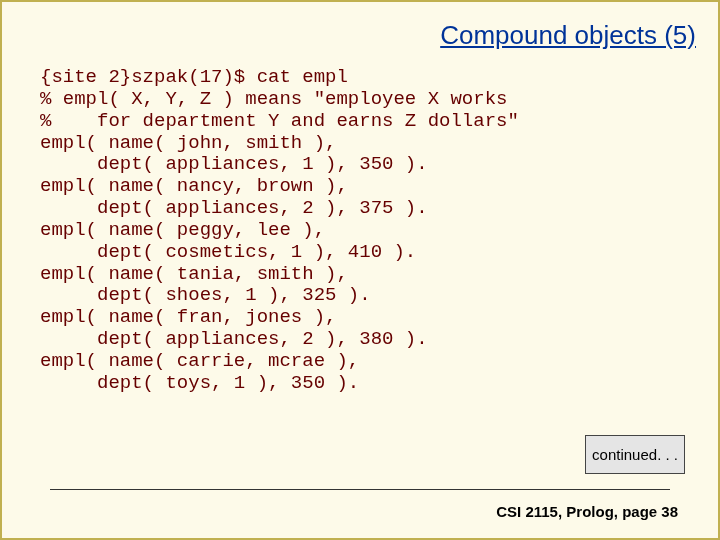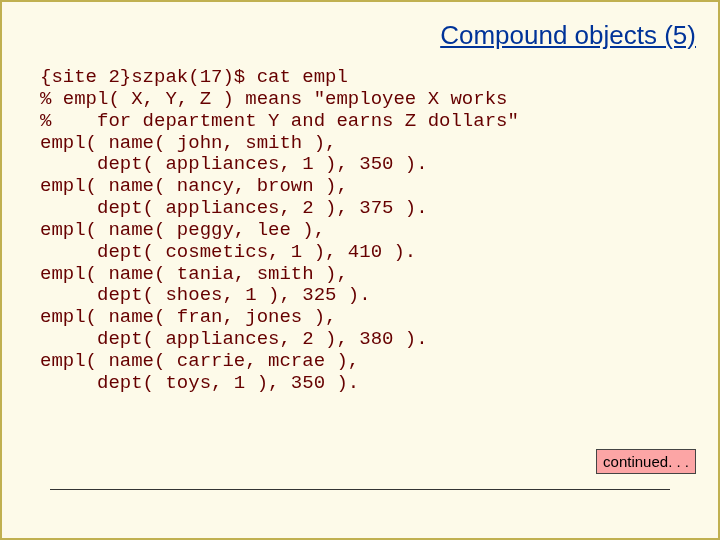--- a/index.html
+++ b/index.html
@@ -43,26 +43,26 @@
   .footer {
     position: absolute;
     right: 40px;
     bottom: 18px;
     font-size: 15px;
     color: #000;
     font-weight: bold;
   }
   .continued {
     position: absolute;
-    right: 22px;
+    right: 33px;
     bottom: 64px;
     border: 1px solid #444;
-    background: #fca5a5;
+    background: #e5e5e5;
     font-size: 15px;
-    padding: 3px 6px;
+    padding: 10px 6px;
     color: #000;
   }
 </style>
 </head>
 <body>
 
 <div class="slide">
   <h1 class="title">Compound objects (5)</h1>
   <pre class="code">{site 2}szpak(17)$ cat empl
 % empl( X, Y, Z ) means "employee X works
@@ -74,13 +74,14 @@
 empl( name( peggy, lee ),
      dept( cosmetics, 1 ), 410 ).
 empl( name( tania, smith ),
      dept( shoes, 1 ), 325 ).
 empl( name( fran, jones ),
      dept( appliances, 2 ), 380 ).
 empl( name( carrie, mcrae ),
      dept( toys, 1 ), 350 ).</pre>
   <div class="continued">continued. . .</div>
   <div class="hr"></div>
+  <div class="footer">CSI 2115, Prolog, page 38</div>
 </div>
 
 </body></html>

